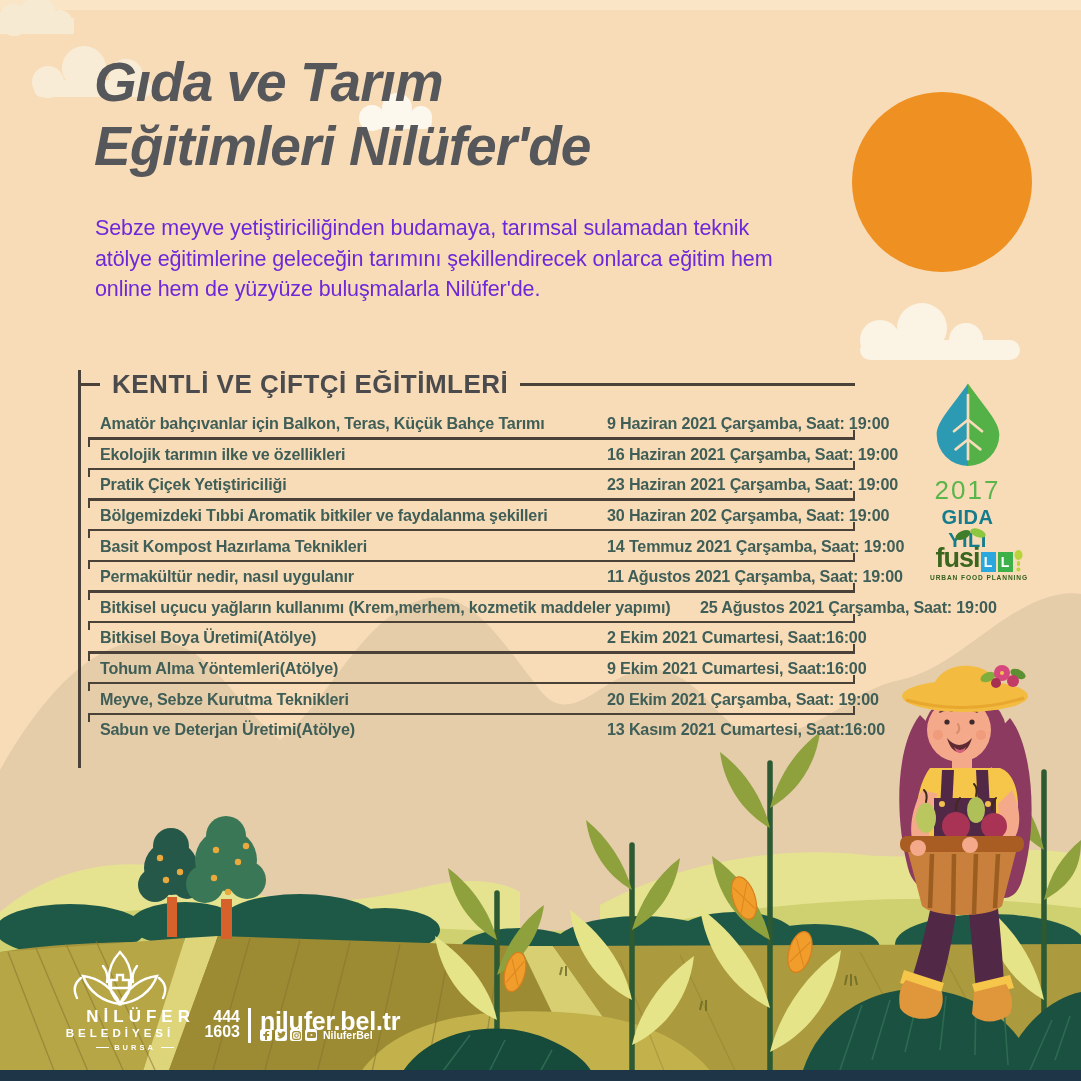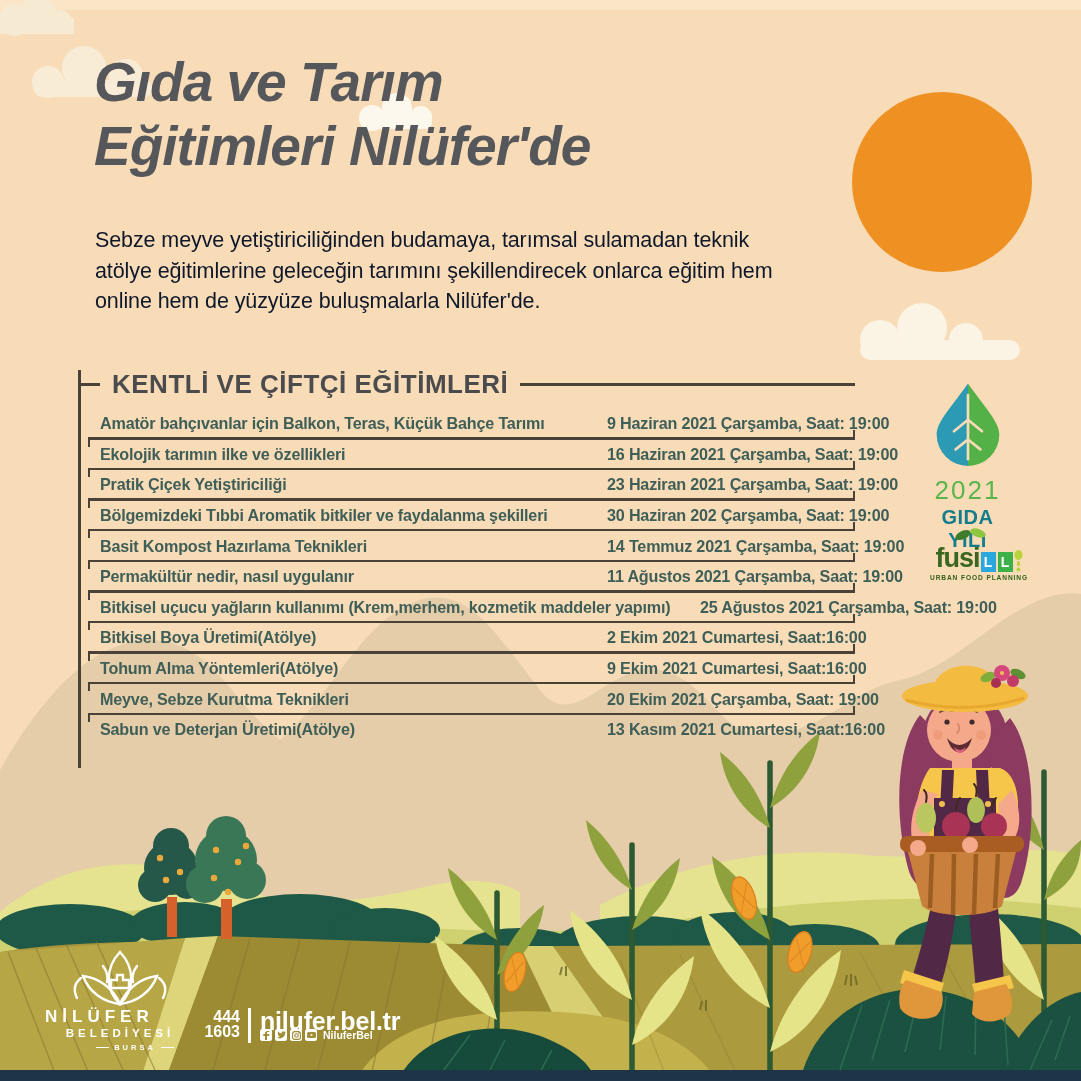--- a/index.html
+++ b/index.html
@@ -7,21 +7,21 @@
   #poster{position:relative;width:1081px;height:1081px;background:#f8dcb8;overflow:hidden;padding-left:30px;}
   #bg-svg,#farmer-svg{position:absolute;pointer-events:none;}
   #bg-svg{left:0;top:0;z-index:0;}
   #farmer-svg{left:850px;top:640px;z-index:2;}
 
   
   #title-block{position:absolute;left:94px;top:50px;z-index:2;}
   .title-line{font-size:55px;font-weight:800;font-style:italic;letter-spacing:-1px;
               line-height:1.17;color:#56575a;}
   #intro{position:absolute;left:95px;top:213px;width:712px;z-index:2;
-         font-size:21.5px;line-height:1.42;color:#0f172a;letter-spacing:-.1px;margin-top:12px;}
+         font-size:21.5px;line-height:1.42;color:#6d28d9;letter-spacing:-.1px;}
 
   
   #sec-header{position:absolute;left:78px;top:369px;width:777px;display:flex;
               align-items:center;gap:12px;z-index:2;}
   #sec-header .dash{width:22px;height:3.5px;background:#4a4238;}
   #sec-header .line{flex:1;height:3.5px;background:#4a4238;}
   #sec-title{font-size:26px;font-weight:800;color:#4b4b4d;letter-spacing:.5px;white-space:nowrap;}
   #v-rule{position:absolute;left:78px;top:370px;width:3px;height:398px;background:#4a4238;z-index:2;}
   #rows{position:absolute;left:78px;top:409px;width:777px;z-index:2;}
   .t-row{position:relative;height:30.6px;display:grid;grid-template-columns:1fr 248px;
@@ -40,21 +40,21 @@
   #fusilli .word{position:relative;display:flex;align-items:flex-end;justify-content:center;gap:1px;}
   #fusilli .fusi{font-size:27px;font-weight:800;color:#3a661f;letter-spacing:-1px;line-height:1;margin-top:7px;}
   #fusilli .lbox{display:inline-flex;align-items:center;justify-content:center;width:15px;height:20px;
                  color:#fff;font-size:14px;font-weight:800;line-height:1;}
   #fusilli .l-blue{background:#2aa7dd;}
   #fusilli .l-green{background:#3cb049;margin-left:1px;}
   #fusilli .tagline{font-size:6.6px;font-weight:800;color:#33611c;letter-spacing:.9px;margin-top:2px;}
 
   
   .ft{position:absolute;color:#fff;z-index:3;}
-  #muni-name{left:45px;top:1007px;width:150px;text-align:left;font-size:17px;font-weight:700;letter-spacing:5px;}
+  #muni-name{left:45px;top:1007px;width:150px;text-align:right;font-size:17px;font-weight:700;letter-spacing:5px;}
   #muni-sub{left:45px;top:1027px;width:150px;text-align:center;font-size:11.5px;font-weight:700;letter-spacing:4px;}
   #muni-city{left:45px;top:1043px;width:150px;display:flex;align-items:center;justify-content:center;gap:5px;
              font-size:7.5px;font-weight:700;letter-spacing:3px;margin-left:15px;}
   #muni-city .cdash{width:13px;height:1px;background:#fff;}
   #phone{left:186px;top:1009px;width:54px;text-align:right;font-size:16px;font-weight:800;line-height:.95;}
   #ft-divider{left:248px;top:1008px;width:2.5px;height:35px;background:#fff;}
   #site{left:260px;top:1007px;font-size:25px;font-weight:800;letter-spacing:-.2px;}
   #social{left:260px;top:1029px;display:flex;align-items:center;gap:3px;}
   .sq{width:12px;height:12px;background:#fff;border-radius:2.5px;display:inline-flex;
       align-items:center;justify-content:center;}
@@ -288,21 +288,21 @@
   <div id="gida-badge">
     <svg width="66" height="90" viewBox="0 0 80 100">
       <path d="M40,2 C22,28 2,48 2,64 A38,38 0 0 0 40,102 Z" fill="#2d9ab3"></path>
       <path d="M40,2 C58,28 78,48 78,64 A38,38 0 0 1 40,102 Z" fill="#54b148"></path>
       <g stroke="#f8dcb8" stroke-width="3.2" fill="none" stroke-linecap="round">
         <path d="M40,16 L40,94"></path>
         <path d="M40,46 L23,60 M40,46 L57,60"></path>
         <path d="M40,70 L25,82 M40,70 L55,82"></path>
       </g>
     </svg>
-    <div id="gida-year">2021</div>
+    <div id="gida-year">2017</div>
     <div id="gida-label">GIDA YILI</div>
   </div>
 
   <div id="fusilli">
     <div class="word">
       <svg width="34" height="14" viewBox="0 0 34 14" style="position:absolute;left:30px;top:-11px;">
         <ellipse cx="9" cy="8" rx="8" ry="4" fill="#3f7d2a" transform="rotate(-25 9 8)"></ellipse>
         <ellipse cx="24" cy="6" rx="8" ry="4" fill="#8dc63f" transform="rotate(20 24 6)"></ellipse>
       </svg>
       <span class="fusi">fusi</span>

